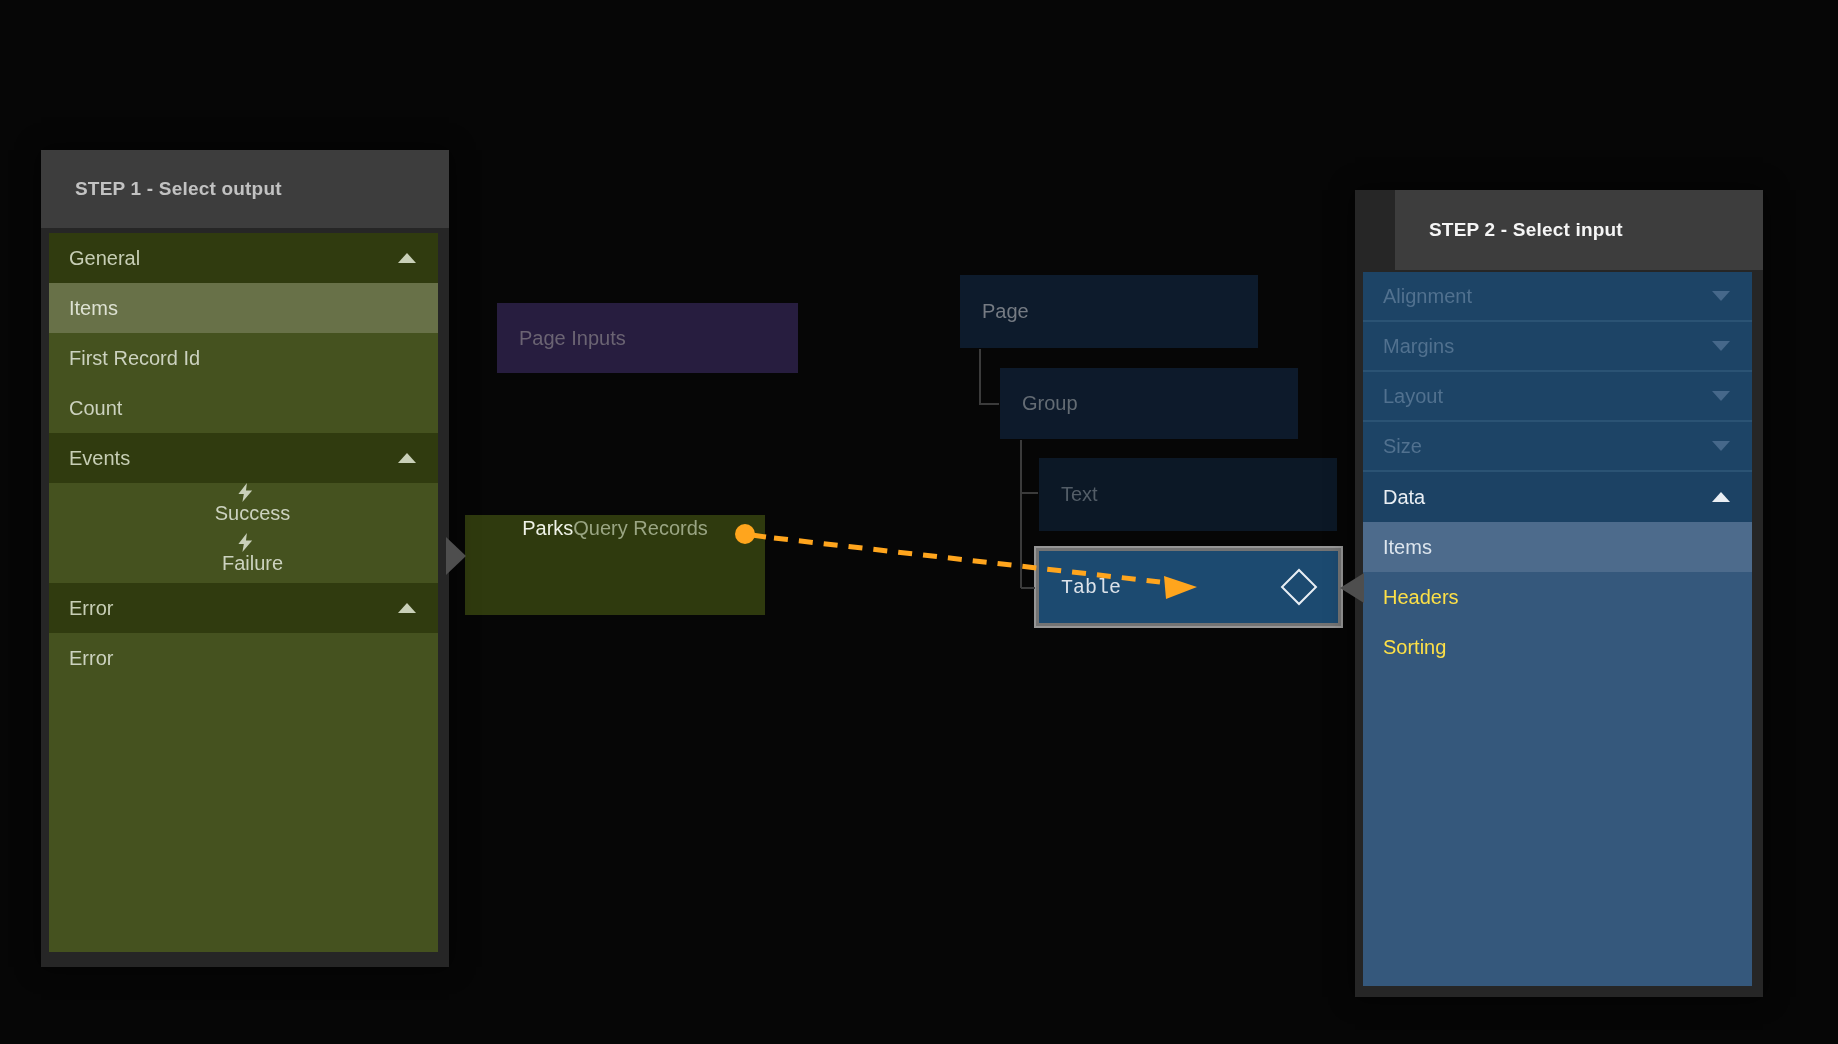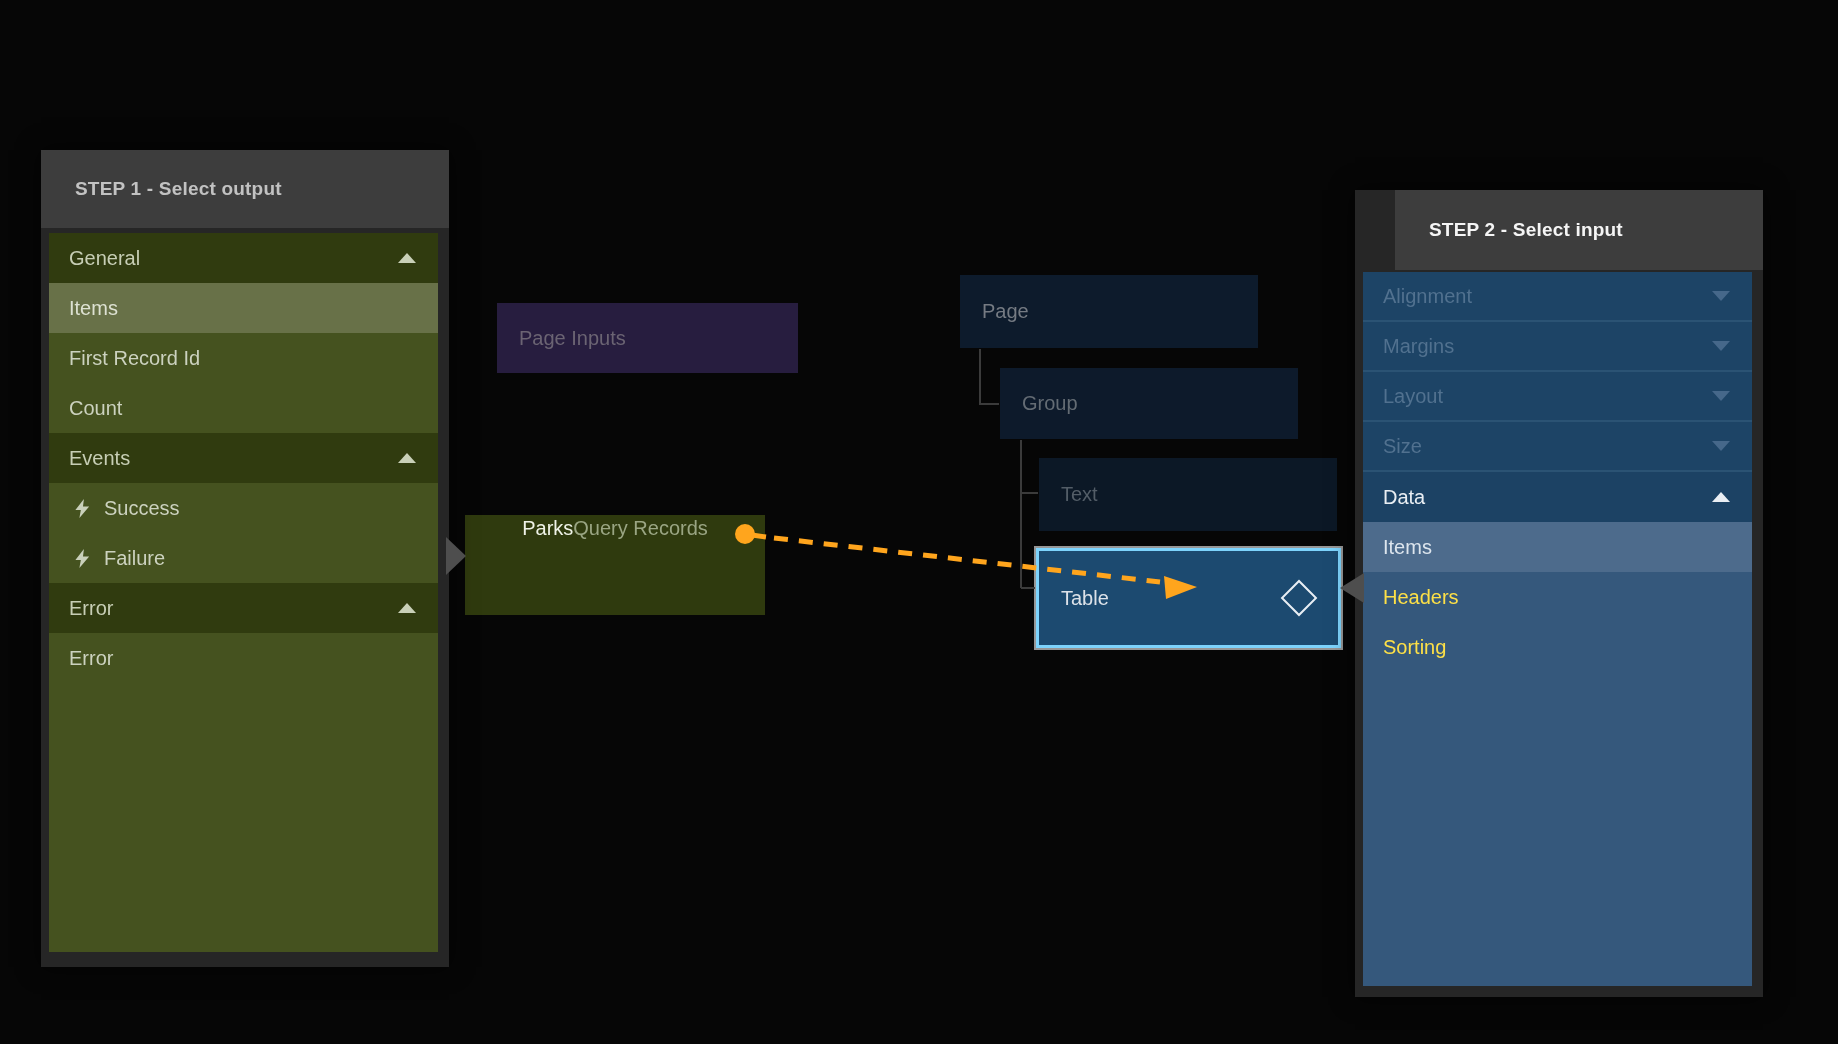--- a/index.html
+++ b/index.html
@@ -29,21 +29,21 @@
   .row{
     height:50px;display:flex;align-items:center;box-sizing:border-box;
     padding:0 22px 0 20px;font-size:20px;cursor:pointer;
   }
   .row .lbl{flex:1 1 auto;white-space:nowrap;}
 
   
   .l-sect{background:#303b0f;color:#c7ceb5;gap:7px;}
   .l-item{background:#45521f;color:#ccd2bf;}
   .l-selected{background:#687148;color:#dde1d2;}
-  .l-event{background:#45521f;color:#ccd2bf;padding-left:26px;}
+  .l-event{background:#45521f;color:#ccd2bf;padding-left:26px;flex-direction:column;}
   .l-event .lbl{margin-left:14px;}
 
   
   .r-collapsed{background:#1d4466;color:#51718f;border-bottom:2px solid rgba(120,160,195,0.16);gap:6px;}
   .r-expanded{background:#1c4264;color:#e9eef3;}
   .r-selected{background:#4d6b8c;color:#dde5ed;}
   .r-child{background:#35587c;color:#fde047;align-items:center;}
 
   
   .chev{width:0;height:0;flex:0 0 auto;
@@ -60,23 +60,23 @@
   
   .node{
     position:absolute;display:flex;align-items:center;box-sizing:border-box;
     padding:0 22px;font-size:20px;cursor:pointer;
   }
   #node-page-inputs{left:497px;top:278px;width:301px;height:70px;background:#271d3f;color:#6b6473;margin-top:25px;}
   #node-page{left:960px;top:275px;width:298px;height:73px;background:#0d1b2c;color:#757b83;}
   #node-group{left:1000px;top:368px;width:298px;height:71px;background:#0d1a2b;color:#646c74;}
   #node-text{left:1039px;top:458px;width:298px;height:73px;background:#0c1826;color:#535d67;}
   #node-table{
-    left:1036px;top:548px;width:305px;height:100px;background:#1c4a70;color:#dce2e9;
-    border:3px solid #7dd3fc;box-shadow:0 0 0 2px #969696;
-    display:flex;align-items:center;justify-content:space-between;
+    left:1036px;top:548px;width:305px;height:78px;background:#1c4a70;color:#dce2e9;
+    border:3px solid #737373;box-shadow:0 0 0 2px #969696;
+    display:flex;align-items:center;justify-content:space-between;font-family:Liberation Mono, monospace;
   }
   .diamond{
     width:22px;height:22px;flex:0 0 auto;margin-right:4px;
     border:2px solid #e8eef4;transform:rotate(45deg);background:transparent;
   }
   #node-parks{
     left:465px;top:515px;width:300px;height:100px;background:#2f3a0e;
     flex-direction:row;align-items:flex-start;justify-content:center;
   }
   #node-parks .node-title{color:#eff2e7;font-weight:500;line-height:27px;}

